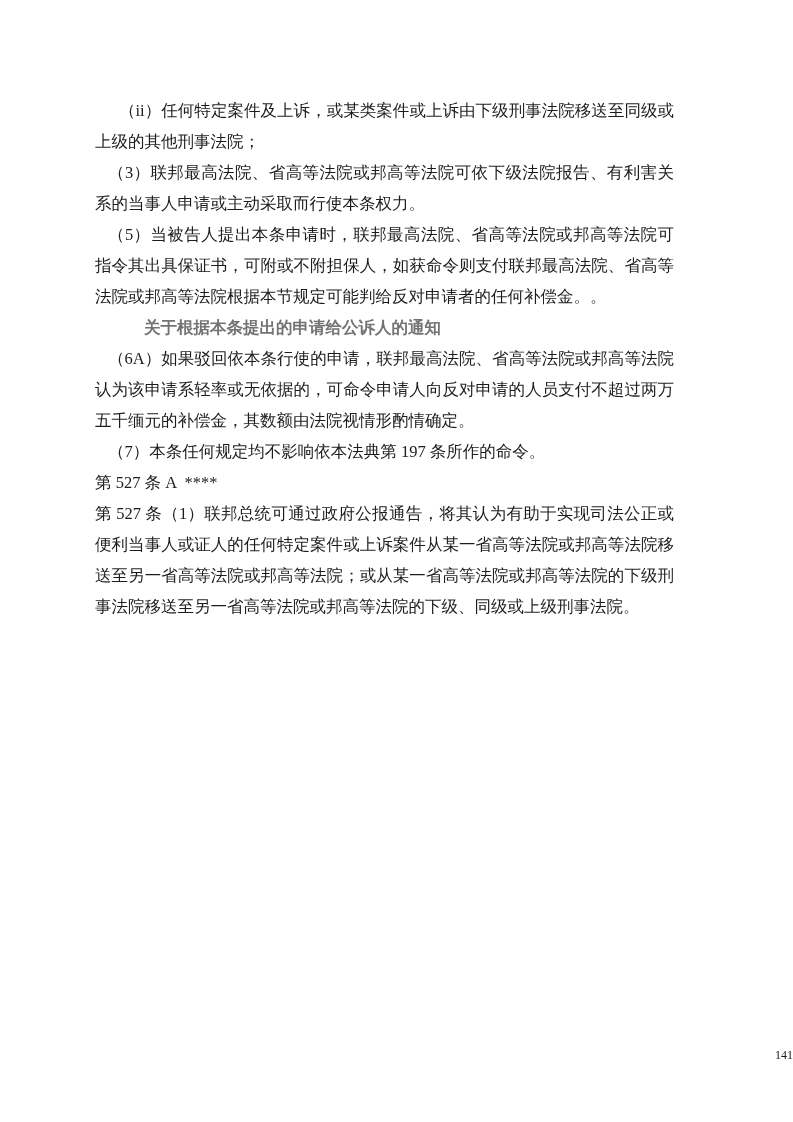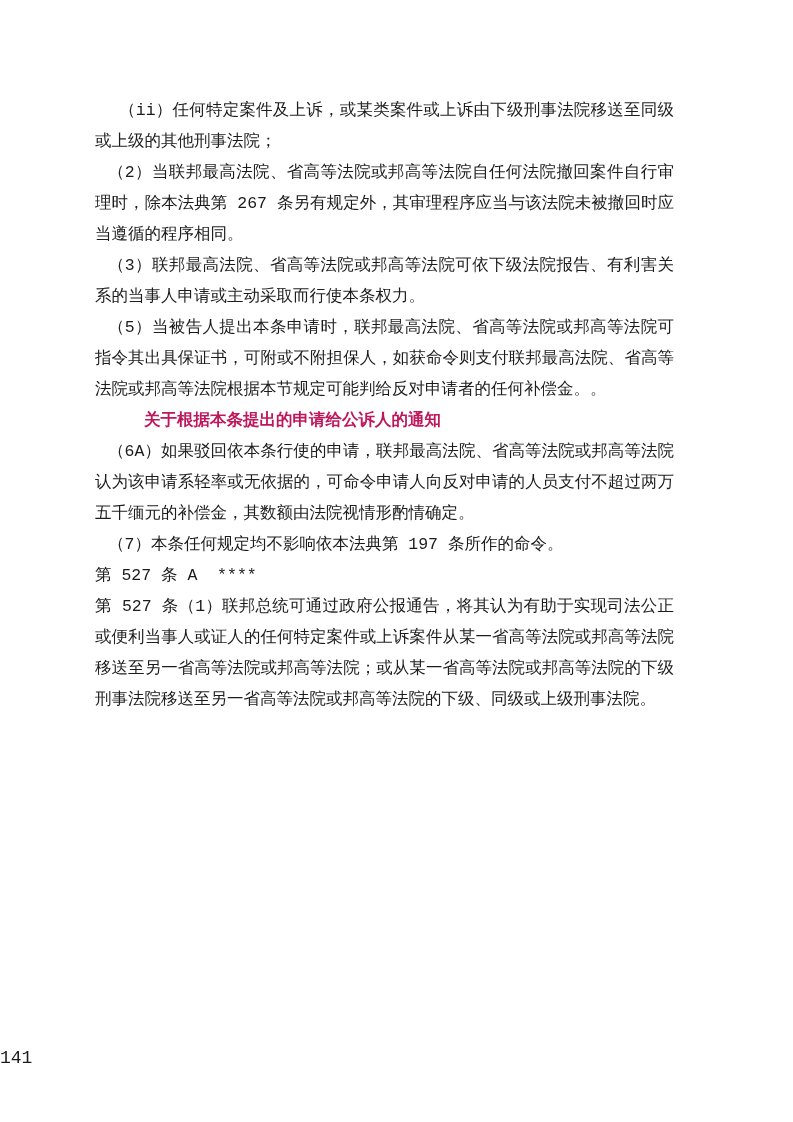--- a/index.html
+++ b/index.html
@@ -12,21 +12,20 @@
     height: 1122px;
     position: relative;
     font-family: "Liberation Serif", "DejaVu Serif", serif;
     color: #1c1c1c;
     overflow: hidden;
   }
   .page {
     position: absolute;
     inset: 0;
     background: #ffffff;
-    font-family: Liberation Mono, monospace;
   }
   .content {
     position: absolute;
     left: 95px;
     top: 95px;
     width: 579px;
     font-size: 16.5px;
     line-height: 31px;
     text-align: justify;
   }
@@ -41,39 +40,38 @@
   p.sub-item {
     text-indent: 24px;
   }
   p.flush {
     text-indent: 0;
   }
   p.heading {
     font-weight: bold;
     text-indent: 49px;
     text-align: left;
-    color: #be185d;
+    color: #737373;
   }
   .footer {
     position: absolute;
     top: 1048px;
     left: 0;
     width: 793px;
-    text-align: left;
-    font-size: 18px;
+    text-align: right;
+    font-size: 12px;
     color: #1c1c1c;
   }
 </style>
 </head>
 <body>
 
 <div class="page">
   <div class="content">
     <p class="sub-item">（ii）任何特定案件及上诉，或某类案件或上诉由下级刑事法院移送至同级或上级的其他刑事法院；</p>
-    <p class="para">（2）当联邦最高法院、省高等法院或邦高等法院自任何法院撤回案件自行审理时，除本法典第 267 条另有规定外，其审理程序应当与该法院未被撤回时应当遵循的程序相同。</p>
     <p class="para">（3）联邦最高法院、省高等法院或邦高等法院可依下级法院报告、有利害关系的当事人申请或主动采取而行使本条权力。</p>
     <p class="para">（5）当被告人提出本条申请时，联邦最高法院、省高等法院或邦高等法院可指令其出具保证书，可附或不附担保人，如获命令则支付联邦最高法院、省高等法院或邦高等法院根据本节规定可能判给反对申请者的任何补偿金。。</p>
     <p class="heading">关于根据本条提出的申请给公诉人的通知</p>
     <p class="para">（6A）如果驳回依本条行使的申请，联邦最高法院、省高等法院或邦高等法院认为该申请系轻率或无依据的，可命令申请人向反对申请的人员支付不超过两万五千缅元的补偿金，其数额由法院视情形酌情确定。</p>
     <p class="para">（7）本条任何规定均不影响依本法典第 197 条所作的命令。</p>
     <p class="flush">第 527 条 A  ****</p>
     <p class="flush">第 527 条（1）联邦总统可通过政府公报通告，将其认为有助于实现司法公正或便利当事人或证人的任何特定案件或上诉案件从某一省高等法院或邦高等法院移送至另一省高等法院或邦高等法院；或从某一省高等法院或邦高等法院的下级刑事法院移送至另一省高等法院或邦高等法院的下级、同级或上级刑事法院。</p>
   </div>
   <div class="footer">141</div>
 </div>

